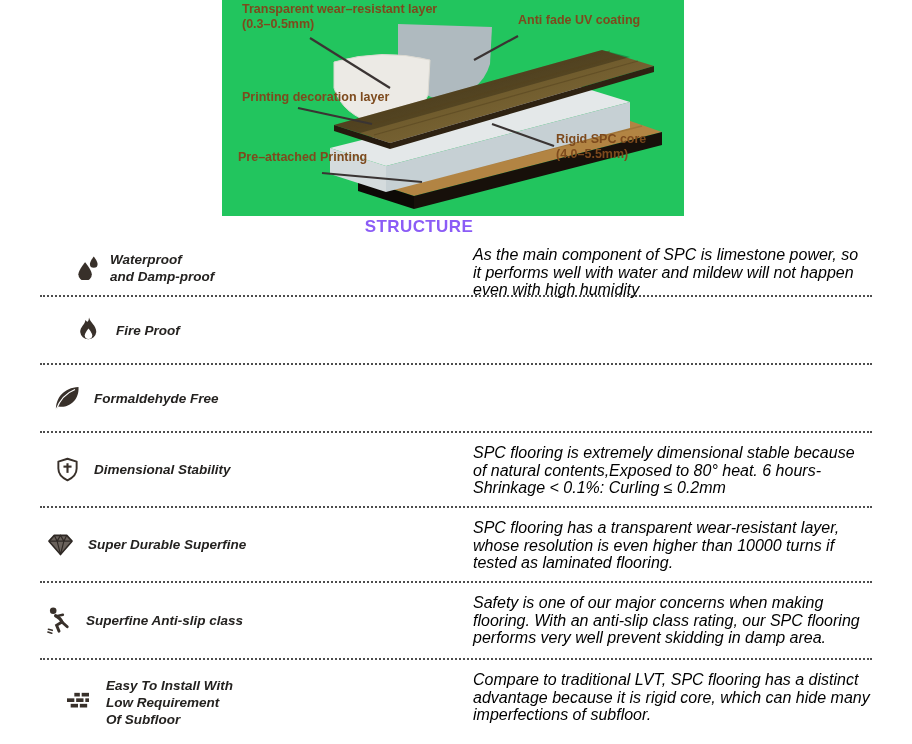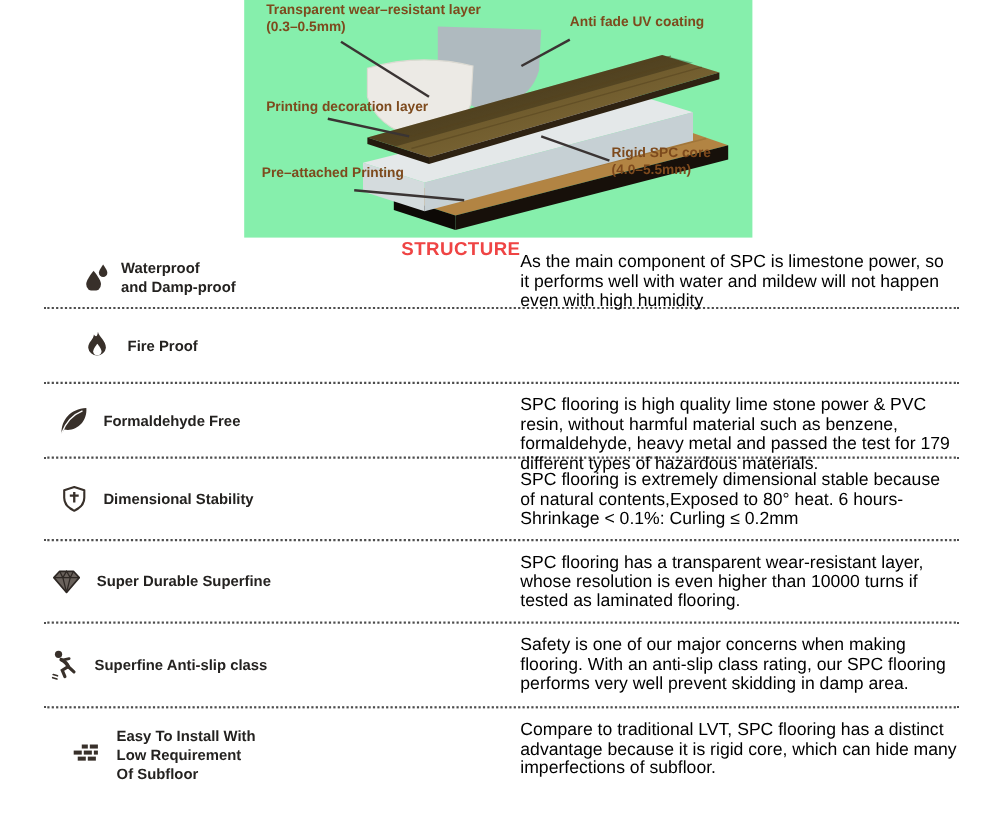--- a/index.html
+++ b/index.html
@@ -1,33 +1,33 @@
 <!DOCTYPE html>
 <html><head>
 <meta charset="utf-8">
 <style>
   html,body { margin:0; padding:0; background:#ffffff; }
   .page {
     position:relative; width:912px; height:744px; overflow:hidden;
     background:#ffffff; font-family:"Liberation Sans", sans-serif;
   }
   
-  .diagram { position:absolute; left:222px; top:0; width:462px; height:216px; background:#86efac; }
+  .diagram { position:absolute; left:222px; top:0; width:462px; height:216px; background:#22c55e; }
   .diagram-art { position:absolute; left:0; top:0; }
   .dlabel {
     position:absolute; color:#7d4a1d; font-weight:bold;
     font-size:12.5px; line-height:15px; white-space:nowrap;
   }
   
   .structure-title {
     position:absolute; top:217px; left:0; width:838px; text-align:center;
-    font-size:17px; font-weight:bold; letter-spacing:0.4px; color:#ef4444;
+    font-size:17px; font-weight:bold; letter-spacing:0.4px; color:#8b5cf6;
   }
   
-  .feature-list { position:absolute; top:224px; left:40px; width:832px; }
+  .feature-list { position:absolute; top:240px; left:40px; width:832px;font-style:italic; }
   .feature-row { display:flex; box-sizing:border-box; border-bottom:2px dotted #4d4d4d; }
   .feature-row.last { border-bottom:none; }
   .row-left { width:433px; display:flex; align-items:center; }
   .icon-cell { display:flex; justify-content:center; align-items:center; flex:none; }
   .feature-title { font-weight:bold; font-size:13.5px; line-height:17px; color:#242220; }
   .row-desc {
     width:399px; box-sizing:border-box; padding-top:6px; padding-right:2px;
     font-size:16px; line-height:17.5px; color:#000000;
   }
   .feature-row:not(:first-child) .row-desc { padding-top:11px; }
@@ -134,21 +134,20 @@
         <div class="icon-cell" style="margin-left:12px; width:30px">
           <svg class="ic" width="28" height="28" viewBox="0 0 28 28">
             <path d="M3,26 C2.6,14 11,3.6 25.5,3 C26.5,16 16,24.6 5.5,22.5 Z" fill="#38302a"></path>
             <path d="M3,26 C6.5,16.5 13,9 22,5.5" stroke="#ffffff" stroke-width="1.3" fill="none"></path>
           </svg>
         </div>
         <div class="feature-title" style="margin-left:12px">
           <div>Formaldehyde Free</div>
         </div>
       </div>
-      <div class="row-desc">SPC flooring is high quality lime stone power &amp; PVC resin, without harmful material such as benzene, formaldehyde, heavy metal and passed the test for 179 different types of hazardous materials.</div>
     </div>
 
     <div class="feature-row" style="height:75px">
       <div class="row-left">
         <div class="icon-cell" style="margin-left:14px; width:26px">
           <svg class="ic" width="25" height="25" viewBox="0 0 26 26">
             <path d="M13,1.8 L22.5,4.8 V12 C22.5,18 18.8,21.6 13,24.2 C7.2,21.6 3.5,18 3.5,12 V4.8 Z" fill="none" stroke="#38302a" stroke-width="2" stroke-linejoin="round"></path>
             <line x1="13" y1="6.5" x2="13" y2="16.5" stroke="#38302a" stroke-width="2.2"></line>
             <line x1="8.8" y1="10" x2="17.2" y2="10" stroke="#38302a" stroke-width="2.2"></line>
           </svg>

